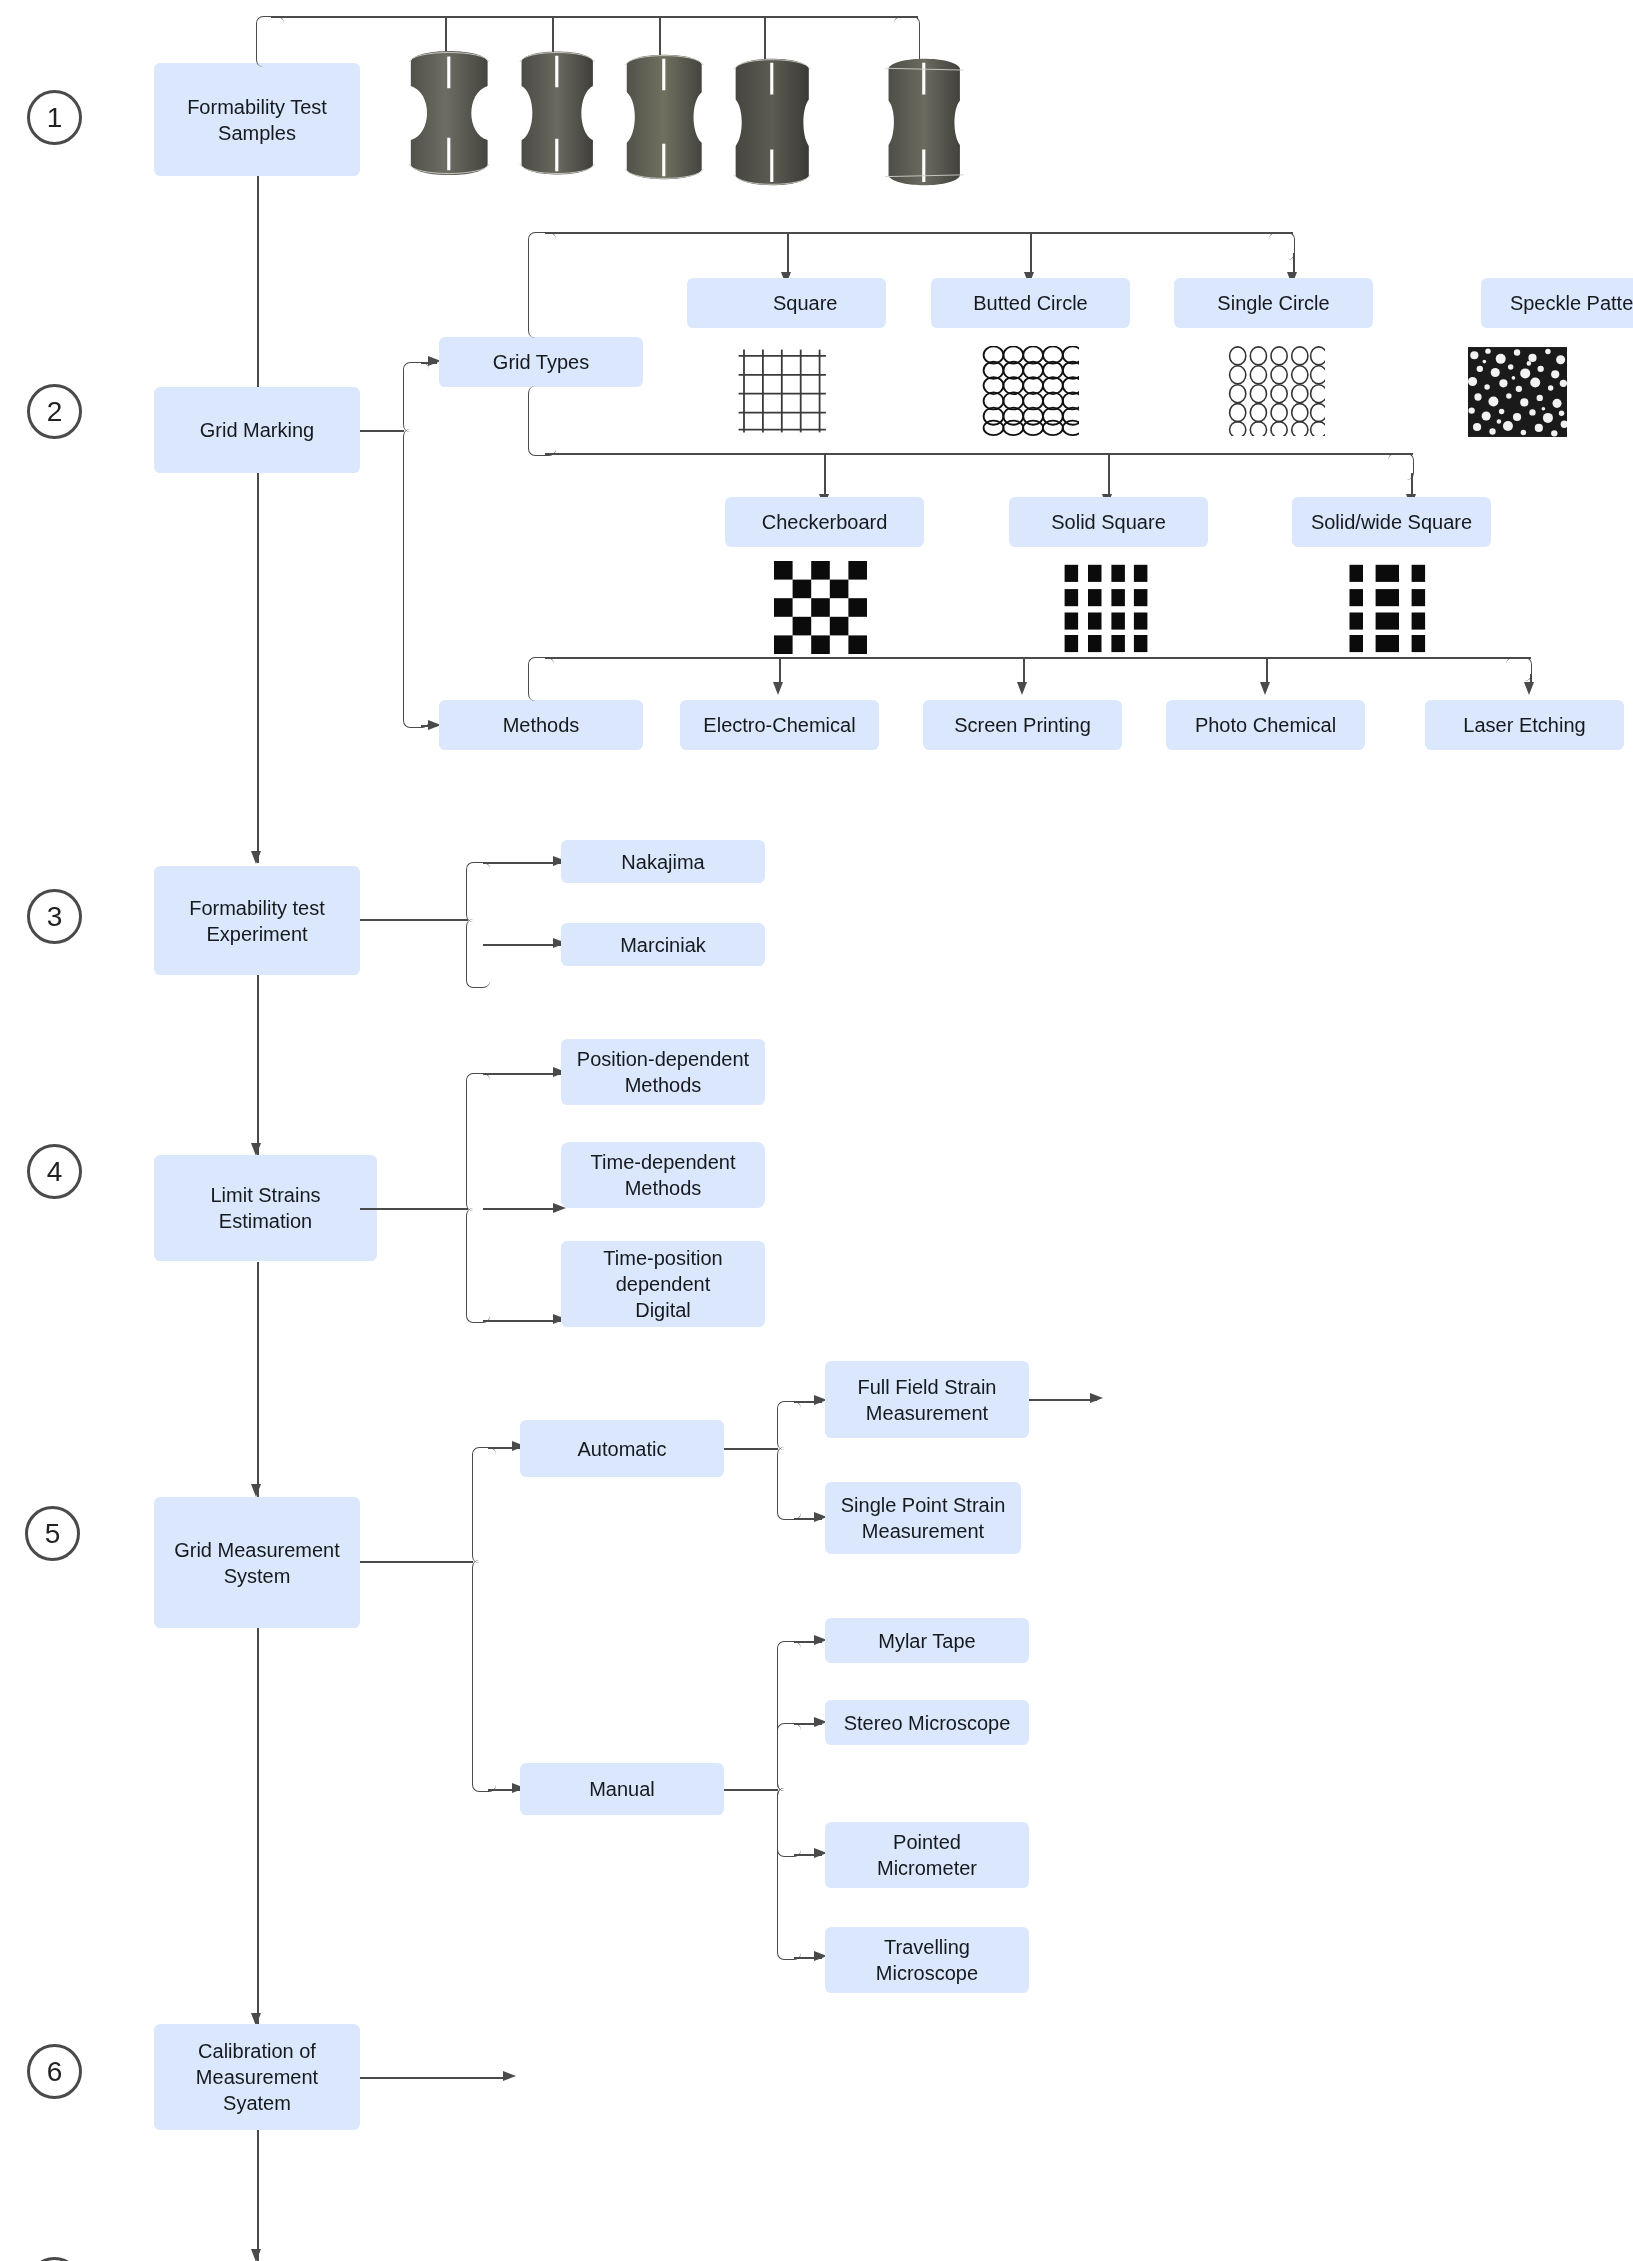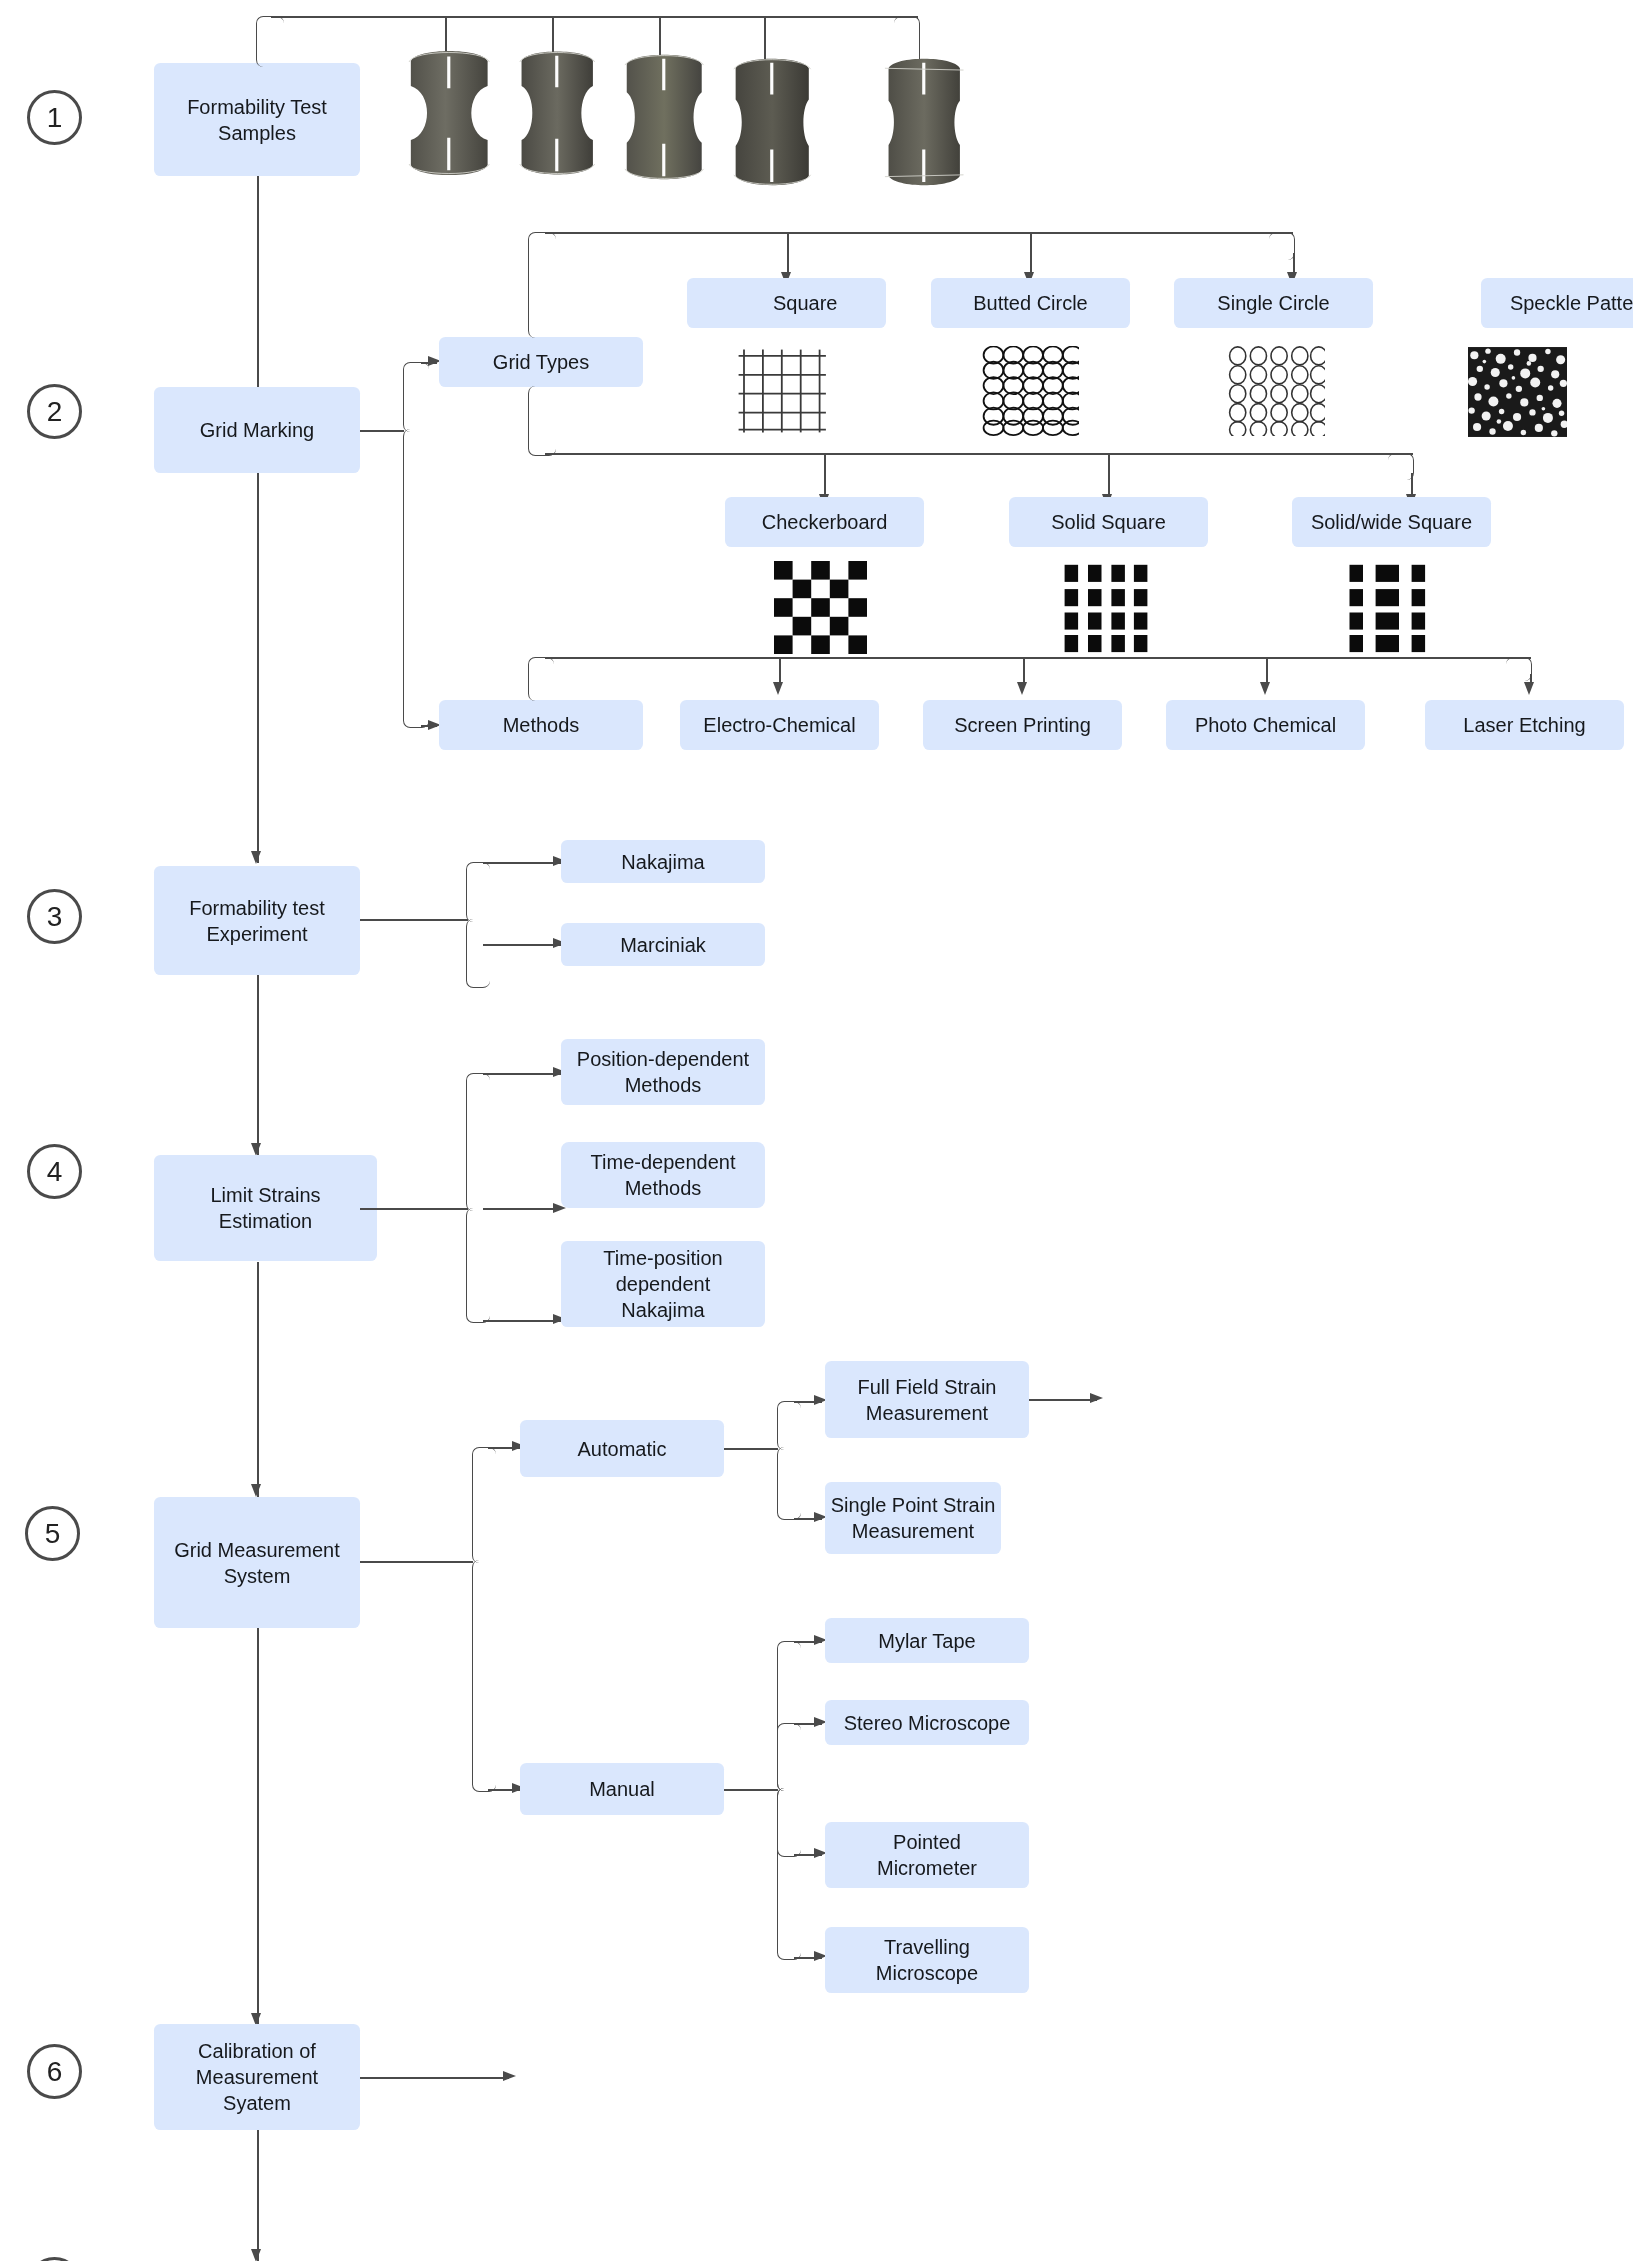--- a/index.html
+++ b/index.html
@@ -470,21 +470,21 @@
   <div class="elb" style="left:466px;top:1208px;width:22.6px;height:114px;border-right:none;border-top:none;"></div>
   <div class="ln lnh" style="left:483px;top:1320px;width:78px;"></div>
   <div class="arrow-r" style="left:553px;top:1314px;"></div>
 
   <div class="node" style="left:561px;top:1039px;width:204px;height:66px;">Position-dependent
 Methods</div>
   <div class="node" style="left:561px;top:1142px;width:204px;height:66px;border-radius:8px;">Time-dependent
 Methods</div>
   <div class="node" style="left:561px;top:1241px;width:204px;height:86px;">Time-position
 dependent
-Nakajima</div>
+Digital</div>
 
   <div class="node" style="left:154px;top:1497px;width:206px;height:131px;">Grid Measurement
 System</div>
 
   <div class="ln lnh" style="left:360px;top:1561px;width:113px;"></div>
 
   <div class="elb" style="left:472px;top:1447px;width:22.6px;height:115px;border-right:none;border-bottom:none;"></div>
   <div class="ln lnh" style="left:488px;top:1447px;width:32px;"></div>
   <div class="arrow-r" style="left:512px;top:1441px;"></div>
 
@@ -498,21 +498,21 @@
   <div class="ln lnh" style="left:724px;top:1448px;width:54px;"></div>
   <div class="elb" style="left:777px;top:1401px;width:22.6px;height:48px;border-right:none;border-bottom:none;"></div>
   <div class="ln lnh" style="left:794px;top:1401px;width:28px;"></div>
   <div class="arrow-r" style="left:814px;top:1395px;"></div>
   <div class="elb" style="left:777px;top:1447px;width:22.6px;height:72px;border-right:none;border-top:none;"></div>
   <div class="ln lnh" style="left:794px;top:1518px;width:28px;"></div>
   <div class="arrow-r" style="left:814px;top:1512px;"></div>
 
   <div class="node" style="left:825px;top:1361px;width:204px;height:77px;">Full Field Strain
 Measurement</div>
-  <div class="node" style="left:825px;top:1482px;width:176px;height:72px;">Single Point Strain
+  <div class="node" style="left:825px;top:1482px;width:196px;height:72px;">Single Point Strain
 Measurement</div>
 
   <div class="ln lnh" style="left:1029px;top:1399px;width:68px;"></div>
   <div class="arrow-r" style="left:1090px;top:1393px;"></div>
 
   <div class="ln lnh" style="left:724px;top:1789px;width:54px;"></div>
   <div class="elb" style="left:777px;top:1641px;width:22.6px;height:149px;border-right:none;border-bottom:none;"></div>
   <div class="ln lnh" style="left:794px;top:1641px;width:28px;"></div>
   <div class="arrow-r" style="left:814px;top:1635px;"></div>
 

